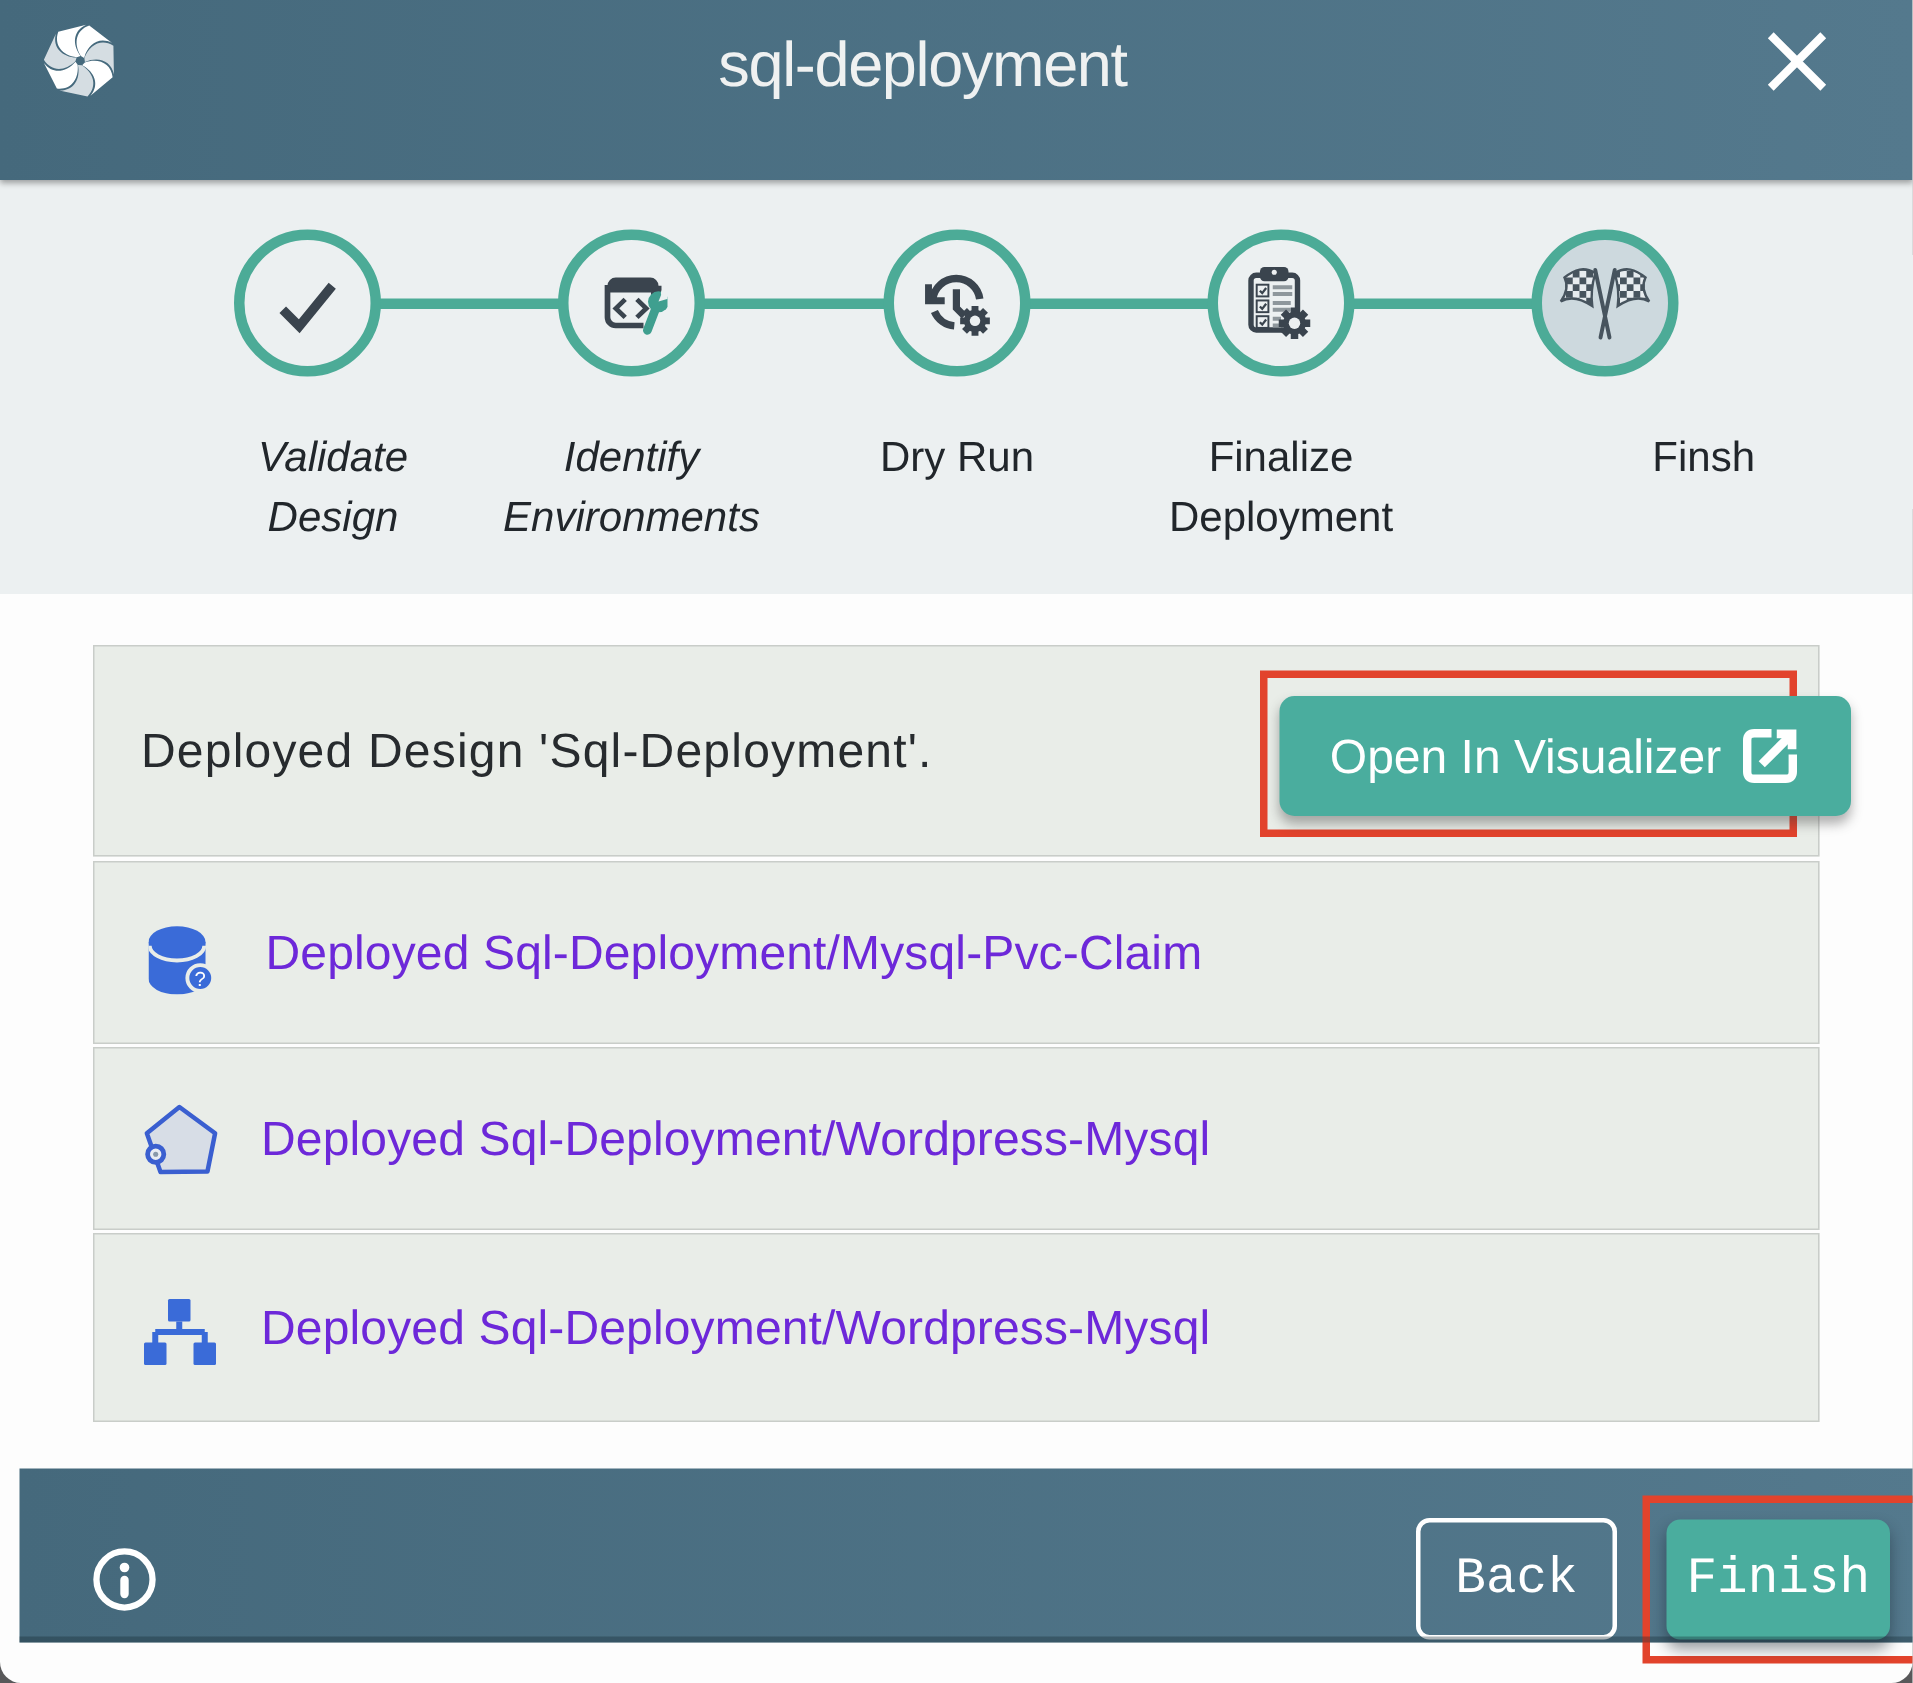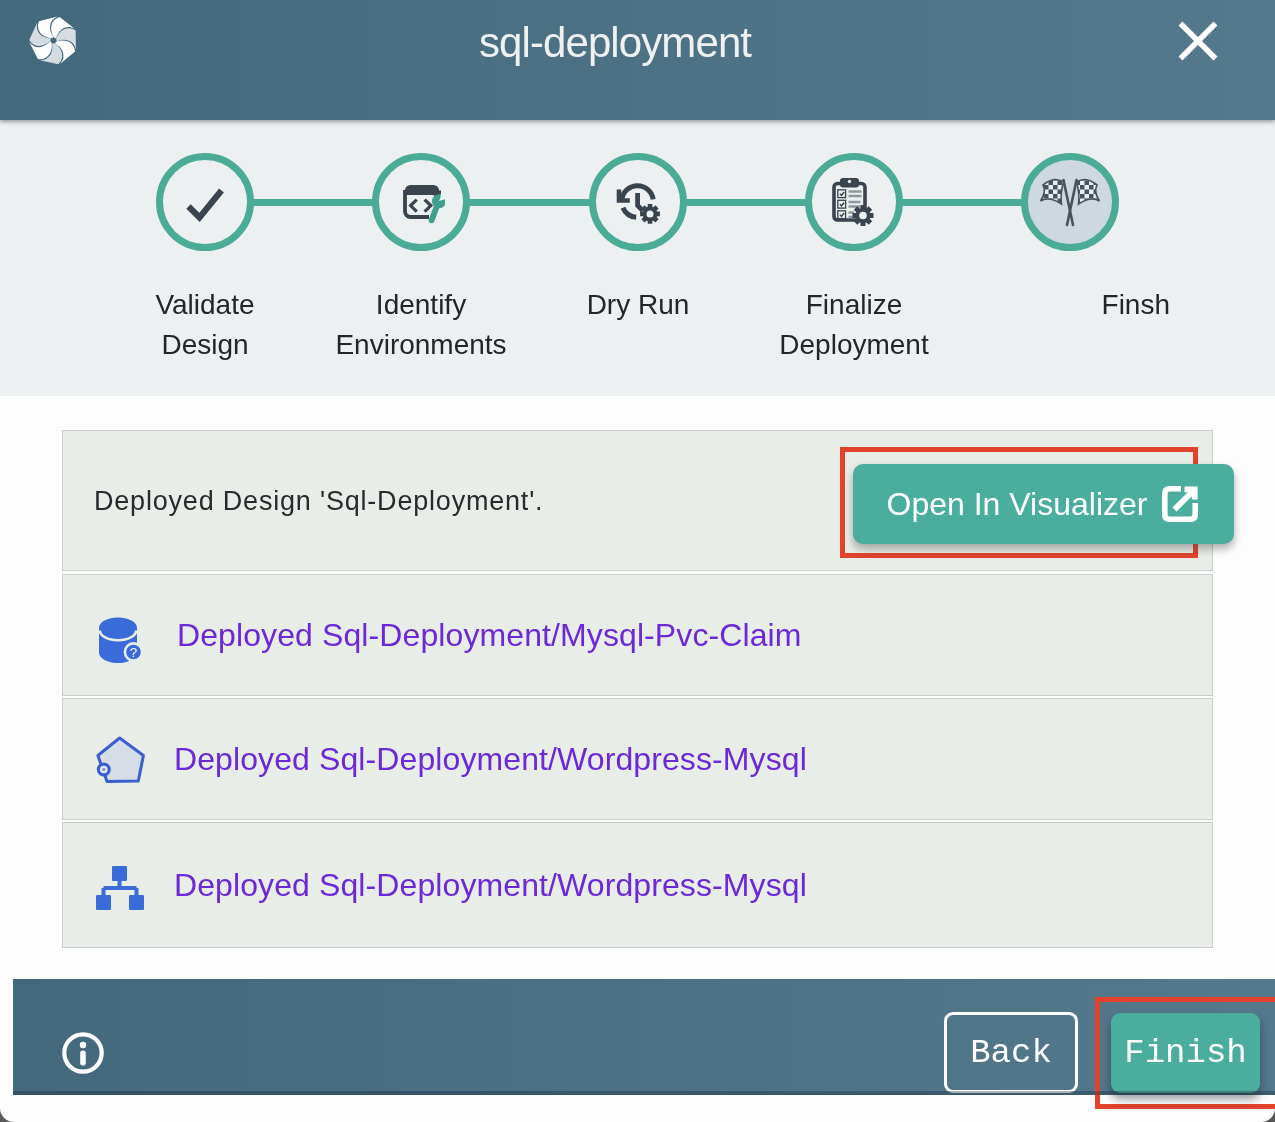--- a/index.html
+++ b/index.html
@@ -26,21 +26,21 @@
   .c5 { left:1021px; background:#cdd9de; }
   .slabel { position:absolute; top:165px; text-align:center; font-size:28px; line-height:40px; color:#21262b; }
   .content { position:absolute; left:0; top:396px; width:1275px; height:583px; background:#fdfdfd; }
   .row { position:absolute; left:62px; width:1151px; background:#e9ede8; border:1px solid #c9cdc9; }
   .row1 { top:34px; height:141px; }
   .rowi { display:flex; align-items:center; }
   .row2 { top:178px; height:122px; }
   .row3 { top:302px; height:122px; }
   .row4 { top:426px; height:126px; }
   .row1 .rtext { position:absolute; left:31px; top:50%; transform:translateY(-50%);
-                 font-size:27px; color:#272b2e; letter-spacing:0.8px;text-align:center; }
+                 font-size:32px; color:#272b2e; letter-spacing:0.8px;text-align:center; }
   .redbox1 { position:absolute; right:14px; top:16px; width:358px; height:111px; border:5px solid #e2432c; }
   .vbtn { position:absolute; left:8px; top:12px; width:381px; height:80px; background:#4aad9e;
           border-radius:10px; color:#fff; font-size:32px; display:flex; align-items:center;
           justify-content:center; gap:13px; box-shadow:0 5px 8px rgba(60,60,60,.4); }
   .ricon { width:50px; margin-left:33px; flex:none; }
   .ricon svg { display:block; margin-top:3.5px; }
   .rowi .rtext { margin-left:28px; font-size:32px; color:#6d28d9; letter-spacing:0.1px; }
   .footer { position:absolute; left:13px; top:979px; width:1275px; height:116px;
             background:linear-gradient(90deg,#45697c,#54798d);font-family:Liberation Mono, monospace; }
   .footer::after { content:""; position:absolute; left:0; bottom:0; width:100%; height:4px;
@@ -119,22 +119,22 @@
         </pattern>
       </defs>
       <g stroke="#47545e" stroke-width="2.6" stroke-linecap="round">
         <path d="M28.5 13 L38 58"></path>
             <path d="M41.5 13 L32 58"></path>
       </g>
       <path d="M28.5 15 C 21 10.5, 15 12.5, 8 18 C 10.5 23, 9 29, 5.5 34 C 12 30, 19 32, 26.5 37 C 25.5 30, 26.5 22, 28.5 15 Z" fill="url(#chk)" stroke="#47545e" stroke-width="1.6"></path>
       <path d="M41.5 15 C 49 10.5, 55 12.5, 62 18 C 59.5 23, 61 29, 64.5 34 C 58 30, 51 32, 43.5 37 C 44.5 30, 43.5 22, 41.5 15 Z" fill="url(#chk)" stroke="#47545e" stroke-width="1.6"></path>
     </svg>
       </div>
-    <div class="slabel" style="left:105px; width:200px;">Validate<br>Design</div>
-    <div class="slabel" style="left:286px; width:270px;">Identify<br>Environments</div>
+    <div class="slabel" style="left:122px; width:200px;font-style:italic;">Validate<br>Design</div>
+    <div class="slabel" style="left:286px; width:270px;font-style:italic;">Identify<br>Environments</div>
     <div class="slabel" style="left:724px; width:260px;">Finalize<br>Deployment</div>
     <div class="slabel" style="left:538px; width:200px;">Dry Run</div>
     <div class="slabel" style="left:970px; width:200px;text-align:right;">Finsh</div>
   </div>
   <div class="content">
     <div class="row row1">
       <div class="rtext">Deployed Design 'Sql-Deployment'.</div>
       <div class="redbox1">
         <div class="vbtn">Open In Visualizer
           <svg width="40" height="40" viewBox="0 0 40 40">

